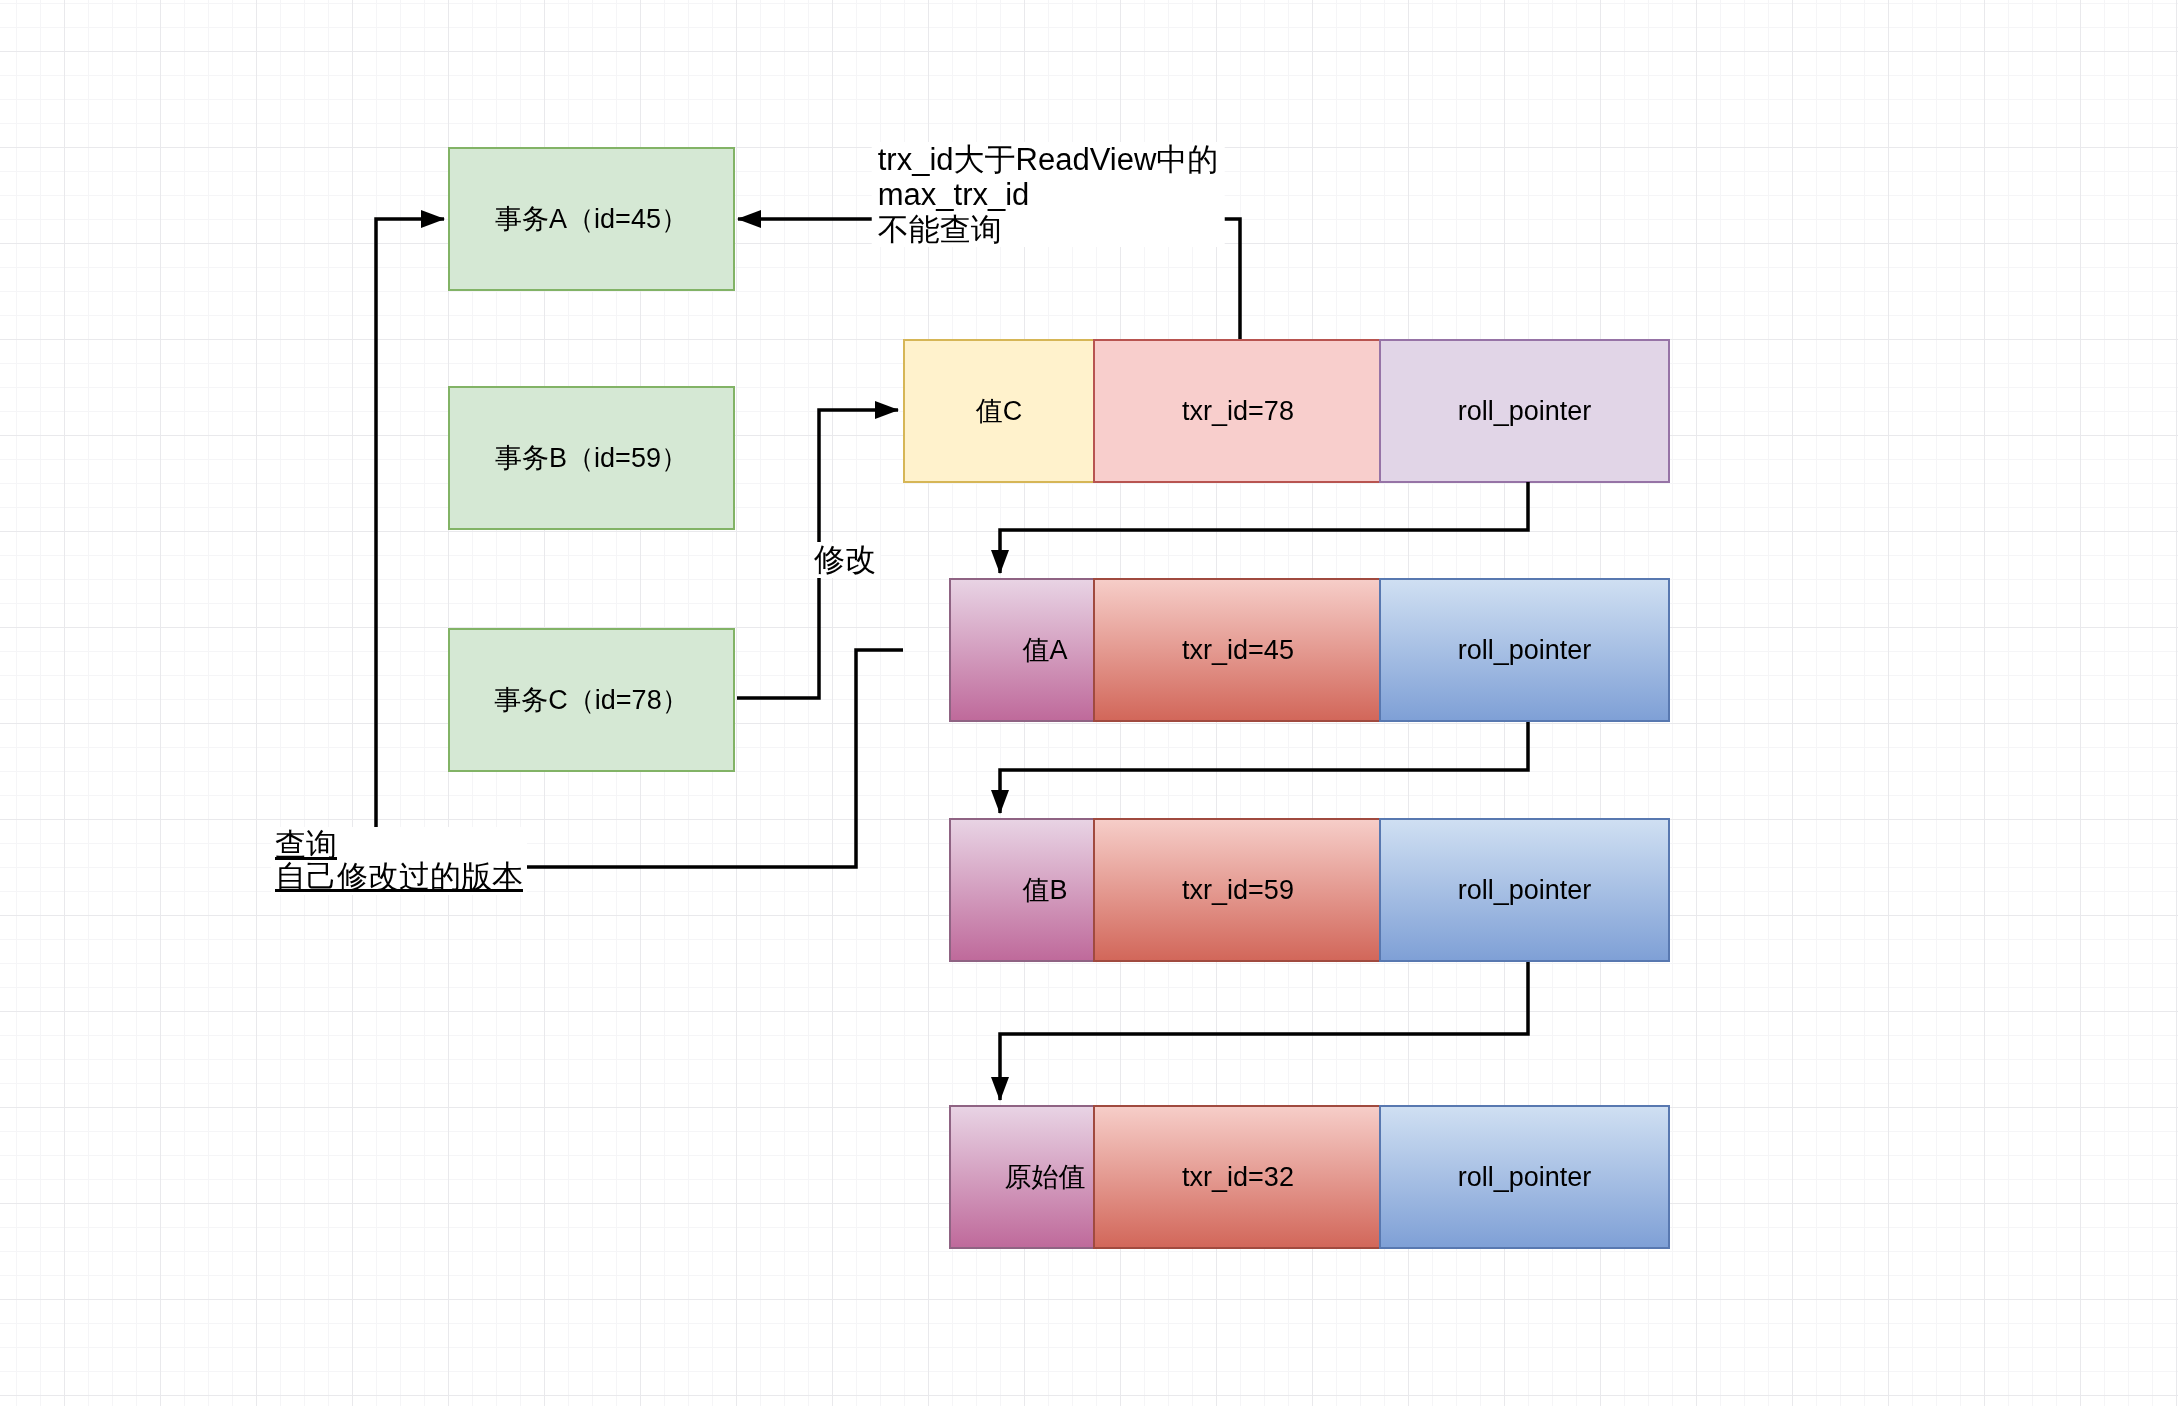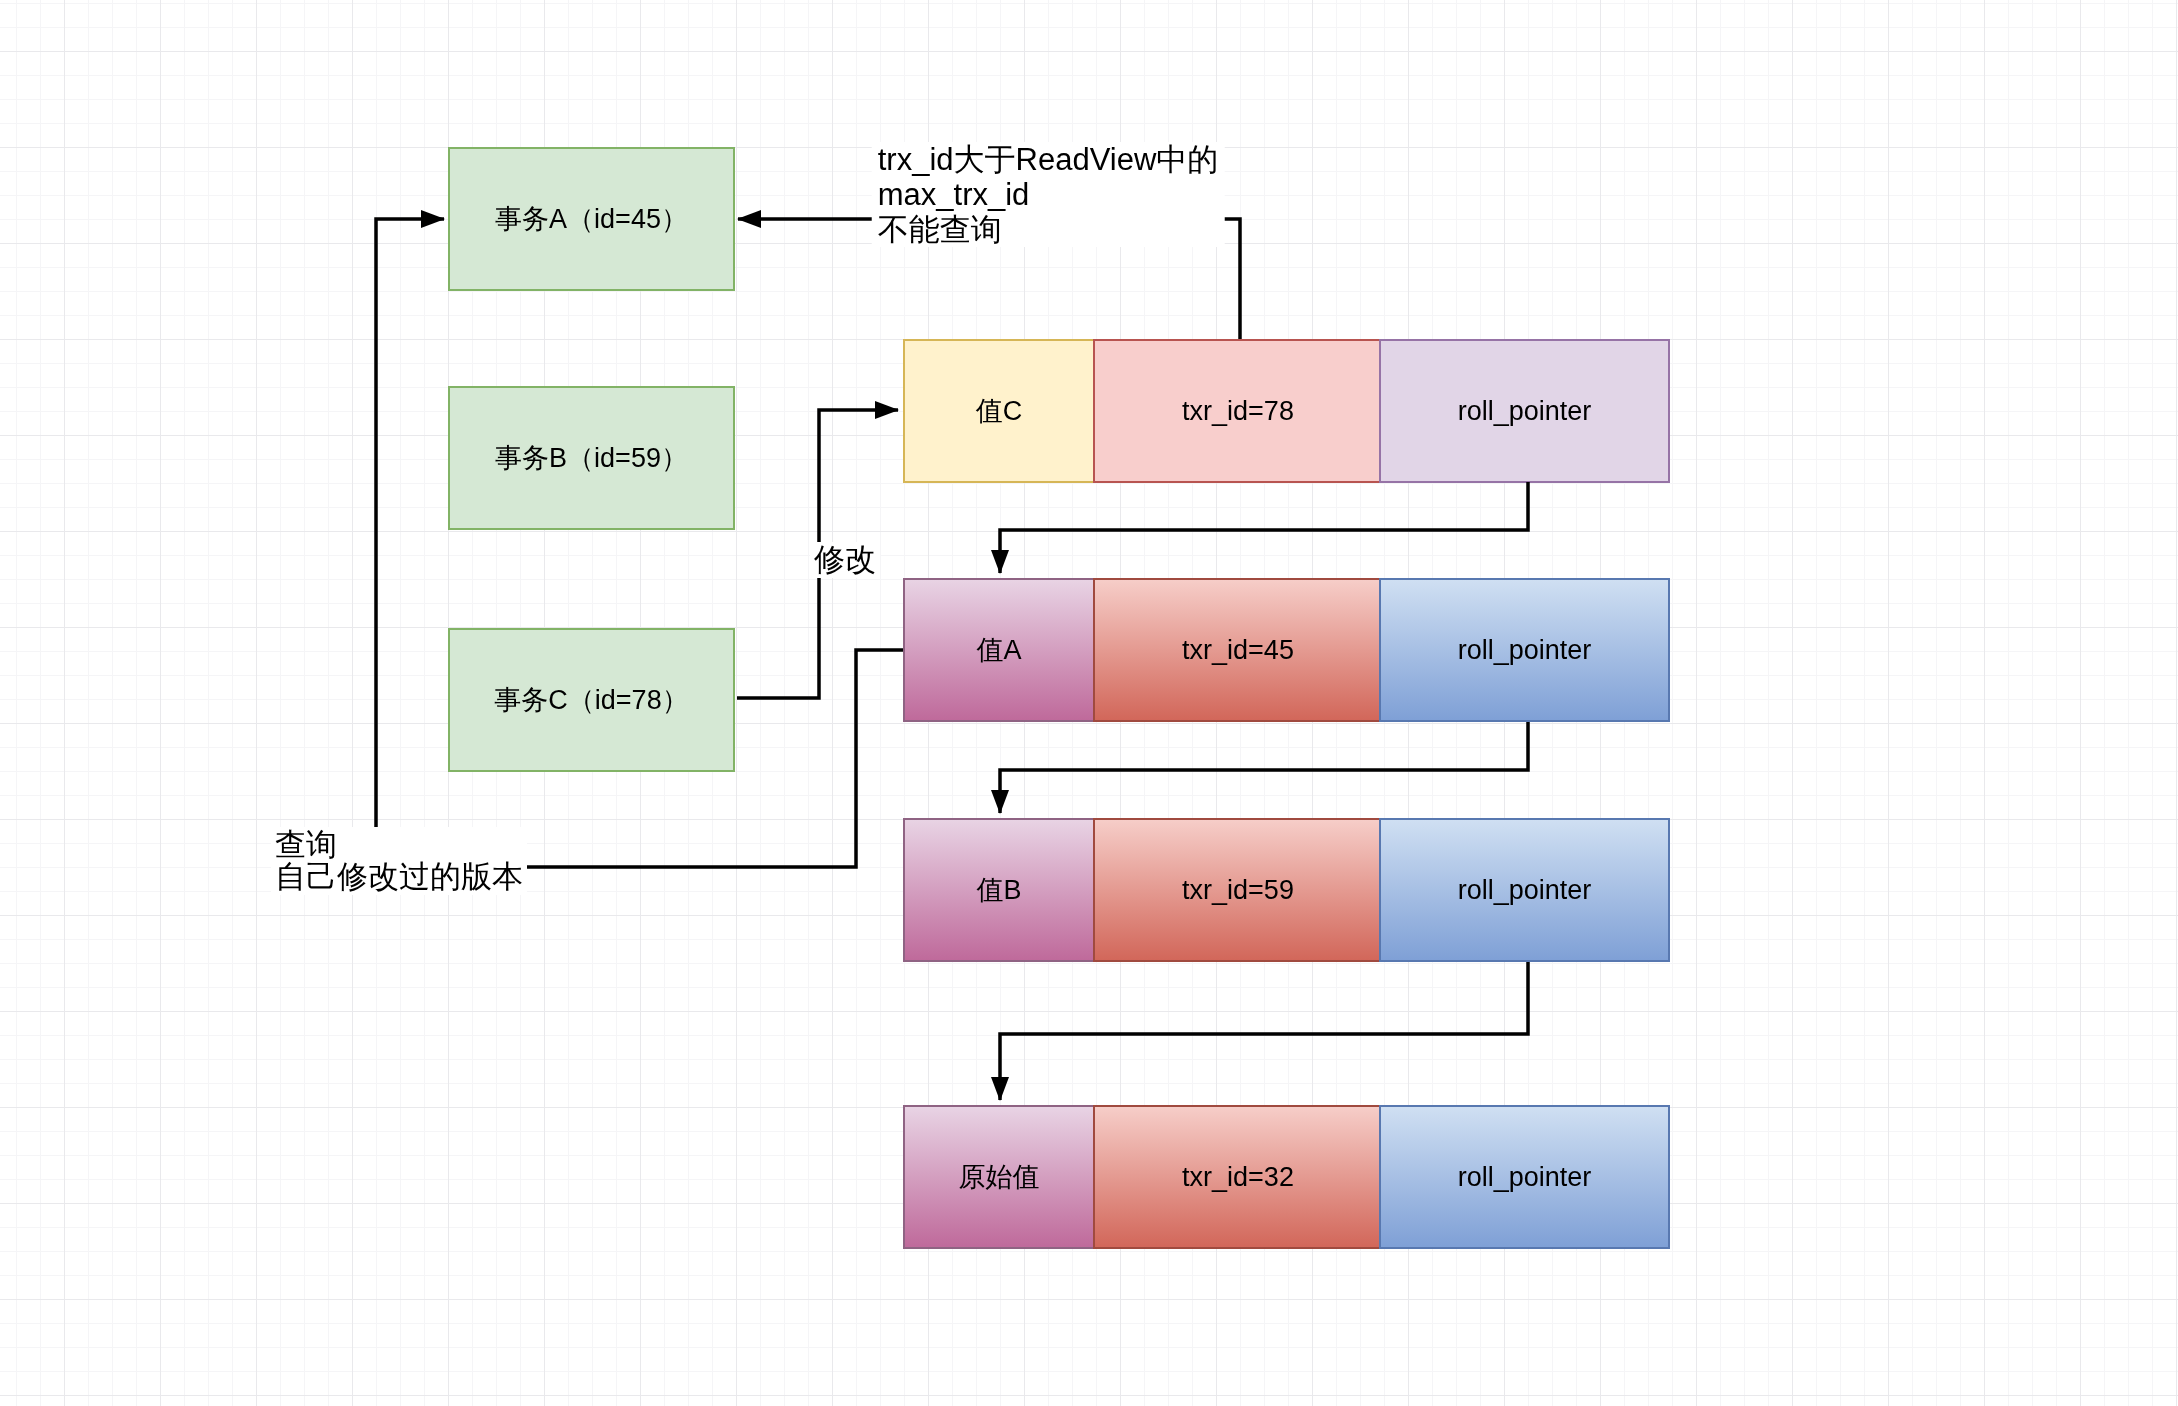--- a/index.html
+++ b/index.html
@@ -38,34 +38,34 @@
     box-sizing:border-box;
     display:flex;align-items:center;justify-content:center;
     font-size:27px;
   }
   .c1{left:0;width:192px;}
   .c2{left:190px;width:290px;}
   .c3{left:476px;width:291px;}
   .flat-yellow{background:#fff2cc;border:2.5px solid #d6b656;}
   .flat-red{background:#f8cecc;border:2.5px solid #b85450;}
   .flat-purple{background:#e1d5e7;border:2.5px solid #9673a6;}
-  .grad-value{background:linear-gradient(180deg,#e8d3e4 0%,#bf6a9b 100%);border:2.5px solid #8f6383;}
+  .grad-value{background:linear-gradient(180deg,#e8d3e4 0%,#bf6a9b 100%);border:2.5px solid #8f6383;margin-left:46px;}
   .grad-trx{background:linear-gradient(180deg,#f6cdc8 0%,#d2675a 100%);border:2.5px solid #a04a3f;}
   .grad-roll{background:linear-gradient(180deg,#cfdff2 0%,#7fa0d6 100%);border:2.5px solid #5878b0;}
   #edges{position:absolute;left:0;top:0;z-index:3;pointer-events:none;}
   .edge-label{
     position:absolute;z-index:4;
     background:#ffffff;
     text-align:left;
     font-size:31px;
     white-space:nowrap;
   }
   #top-note{left:1048px;top:142px;transform:translateX(-50%);line-height:35px;padding:0 6px;}
   #modify-label{left:821px;top:560px;transform:translate(-50%,-50%);line-height:32px;padding:2px 4px;margin-left:24px;}
-  #query-label{left:399px;top:861px;transform:translate(-50%,-50%);line-height:32px;padding:2px 4px;}
+  #query-label{left:399px;top:861px;transform:translate(-50%,-50%);line-height:32px;padding:2px 4px;text-decoration:underline;}
 </style>
 </head>
 <body>
 
 <div id="canvas">
 
   <div class="node txbox" style="top:147px">
     <span>事务A</span>
     <span>（id=45）</span>
   </div>

